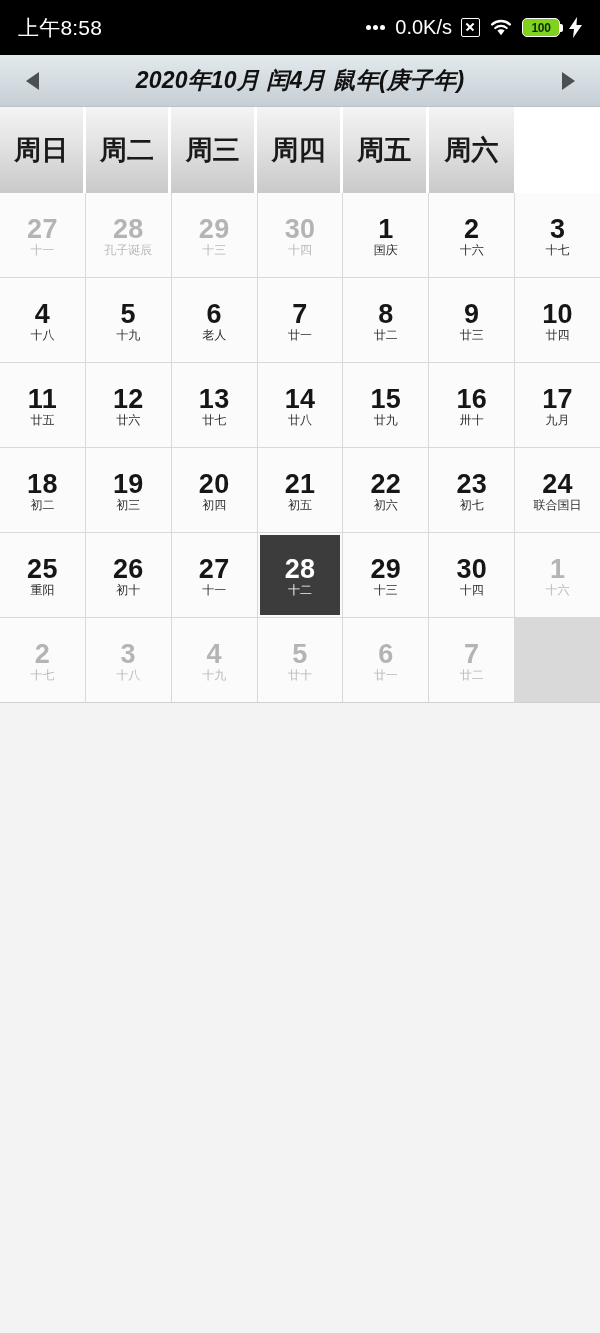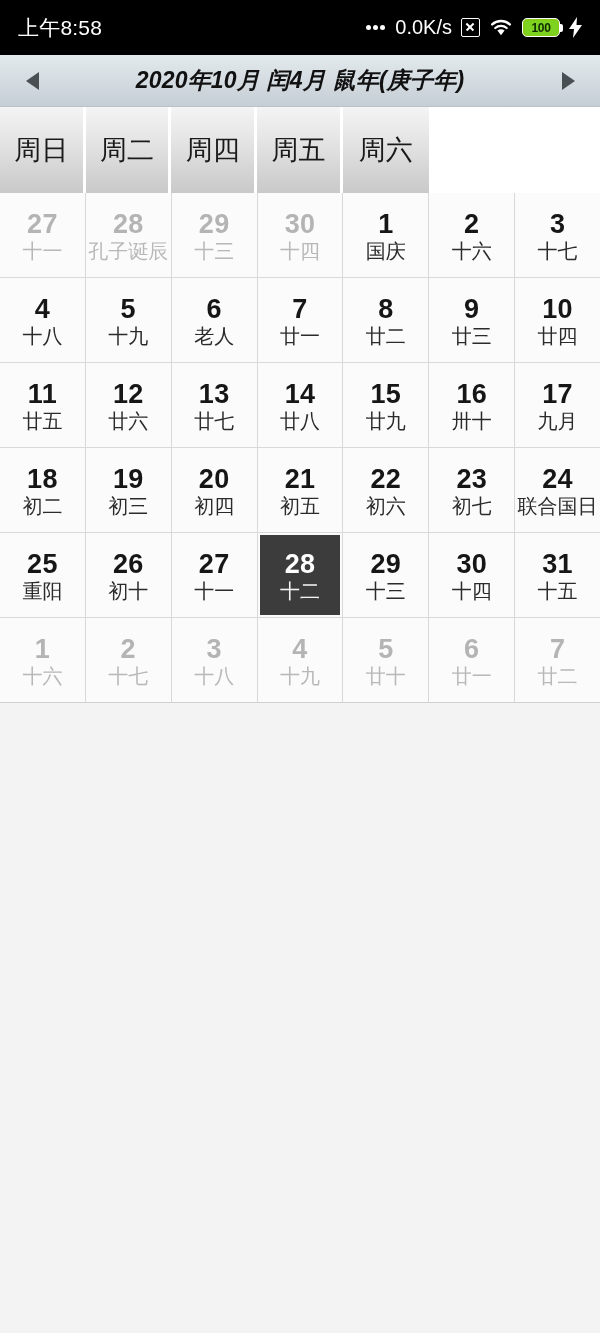--- a/index.html
+++ b/index.html
@@ -101,21 +101,21 @@
   
   .weekhead{
     display:grid;
     grid-template-columns:repeat(7,1fr);
     height:86px;
     background:#ffffff;
   }
   .weekhead-cell{
     background:linear-gradient(to bottom,#f4f4f4 0%,#e4e4e4 40%,#c9c9c9 100%);
     display:flex; align-items:center; justify-content:center;
-    font-size:27px; font-weight:normal; color:#1a1a1a;
+    font-size:27px; font-weight:bold; color:#1a1a1a;
     margin-right:3px;
   }
   .weekhead-cell:last-child{ margin-right:0; }
 
   
   .grid{
     display:grid;
     grid-template-columns:repeat(7,1fr);
     grid-template-rows:repeat(6,84px);
     background:#d9d9d9;
@@ -132,21 +132,21 @@
     width:100%; height:100%;
     display:flex; flex-direction:column;
     align-items:center; justify-content:center;
     padding-top:2px;
   }
   .daynum{
     font-size:27px; font-weight:bold; color:#161616;
     line-height:1.05; letter-spacing:.3px;
   }
   .lunar{
-    font-size:20px; color:#2b2b2b; margin-top:1px; line-height:1.1;
+    font-size:12px; color:#2b2b2b; margin-top:1px; line-height:1.1;
   }
   .cell.other .daynum{ color:#b4b4b4; }
   .cell.other .lunar{ color:#b8b8b8; }
   .cell.selected .inner{
     background:#3c3c3c;
     width:calc(100% - 4px);
     height:calc(100% - 4px);
     margin:2px;
   }
   .cell.selected .daynum{ color:#ffffff; }
@@ -197,20 +197,21 @@
   </div>
   <div class="title-text">2020年10月 闰4月 鼠年(庚子年)</div>
   <div class="nav-arrow">
     <span class="tri-right"></span>
   </div>
 </div>
 
 <div class="weekhead" id="weekhead">
     <div class="weekhead-cell">周日</div>
     <div class="weekhead-cell">周二</div>
+    <div class="weekhead-cell">周三</div>
     <div class="weekhead-cell">周四</div>
     <div class="weekhead-cell">周五</div>
     <div class="weekhead-cell">周六</div>
   </div>
 
 <div class="grid" id="daygrid">
     <div class="cell other">
       <div class="inner">
         <div class="daynum">27</div>
         <div class="lunar">十一</div>
@@ -407,26 +408,20 @@
         <div class="daynum">29</div>
         <div class="lunar">十三</div>
       </div>
     </div>
     <div class="cell">
       <div class="inner">
         <div class="daynum">30</div>
         <div class="lunar">十四</div>
       </div>
     </div>
-    <div class="cell">
-      <div class="inner">
-        <div class="daynum">31</div>
-        <div class="lunar">十五</div>
-      </div>
-    </div>
     <div class="cell other">
       <div class="inner">
         <div class="daynum">1</div>
         <div class="lunar">十六</div>
       </div>
     </div>
     <div class="cell other">
       <div class="inner">
         <div class="daynum">2</div>
         <div class="lunar">十七</div>

